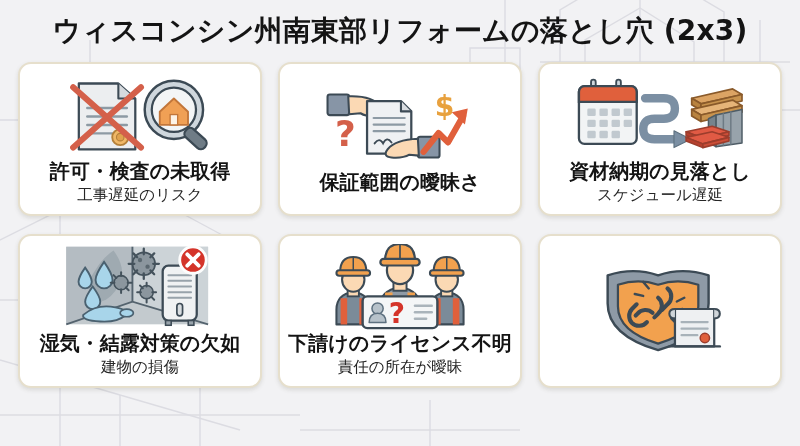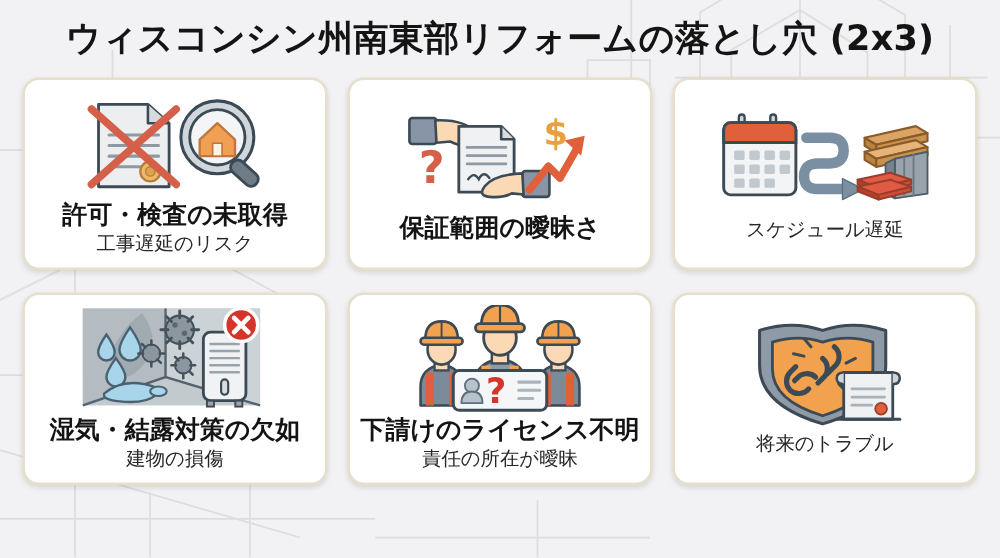--- a/index.html
+++ b/index.html
@@ -245,20 +245,21 @@
           <g stroke="#9c3d2c" stroke-width="1.7" stroke-linejoin="round">
             <path d="M118 62 L146 56 L164 62 L136 69 Z" fill="#e05a44"></path>
             <path d="M118 62 L136 69 L136 73 L118 66 Z" fill="#b8402e"></path>
             <path d="M136 69 L164 62 L164 66 L136 73 Z" fill="#cc4e38"></path>
             <path d="M118 68 L146 62 L164 68 L136 75 Z" fill="#e05a44"></path>
             <path d="M118 68 L136 75 L136 79 L118 72 Z" fill="#b8402e"></path>
             <path d="M136 75 L164 68 L164 72 L136 79 Z" fill="#cc4e38"></path>
           </g>
         </svg>
       </div>
+      <div class="card-title">資材納期の見落とし</div>
       <div class="card-sub">スケジュール遅延</div>
     </div>
 
     <div class="card">
       <div class="card-icon">
         <svg viewBox="0 0 160 92" width="152" height="87" xmlns="http://www.w3.org/2000/svg">
 
           <rect x="2" y="4" width="150" height="82" fill="#c3cace"></rect>
 
           <path d="M2 4 L72 4 L72 62 L2 86 Z" fill="#b4bcc2"></path>
@@ -416,17 +417,16 @@
           <path d="M128 46 q6 0 6 5 q0 5 -6 5" fill="#cfd5d9" stroke="#3c4a55" stroke-width="2.2"></path>
           <path d="M80 86 L134 86" stroke="#3c4a55" stroke-width="2.6" stroke-linecap="round"></path>
           <g stroke="#a8b2b9" stroke-width="2.3" stroke-linecap="round">
             <line x1="93" y1="60" x2="121" y2="60"></line>
             <line x1="93" y1="67" x2="121" y2="67"></line>
             <line x1="93" y1="74" x2="110" y2="74"></line>
           </g>
           <circle cx="118" cy="77" r="5" fill="#e0603c" stroke="#9c3d2c" stroke-width="1.6"></circle>
         </svg>
       </div>
-      <div class="card-sub">将来のトラブル</div>
     </div>
 
   </div>
 </div>
 
 </body></html>

